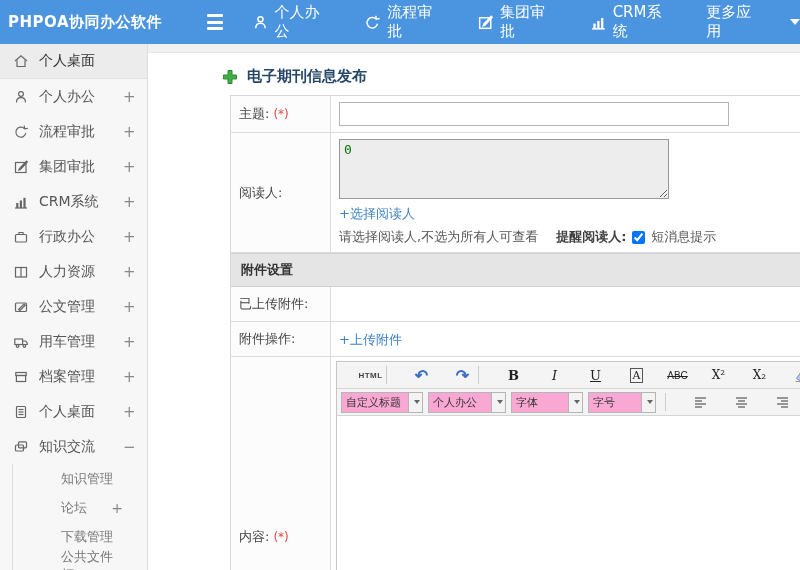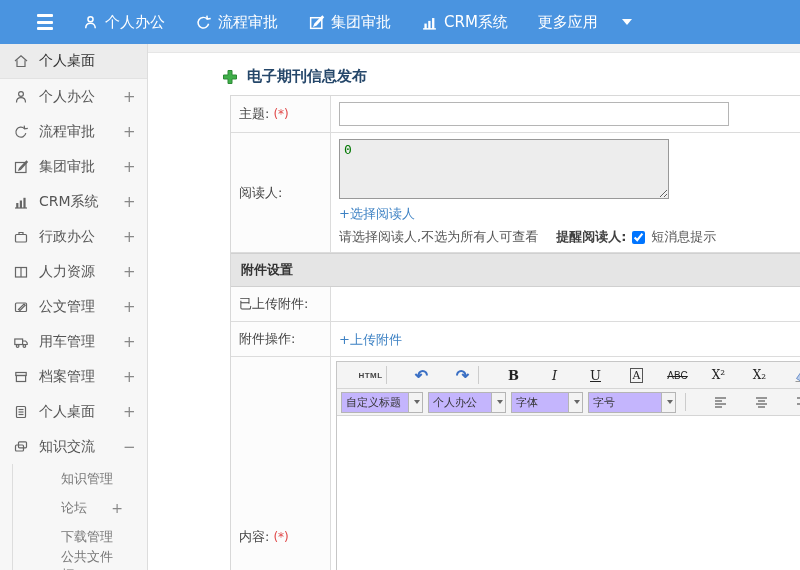--- a/index.html
+++ b/index.html
@@ -67,31 +67,32 @@
   .g-undo { color:#3a6fc4; font-size:16px; font-weight:bold; }
   .g-b { font-weight:bold; font-family:"DejaVu Serif","Liberation Serif",serif; }
   .g-i { font-style:italic; font-family:"DejaVu Serif","Liberation Serif",serif; }
   .g-u { text-decoration:underline; font-family:"DejaVu Serif","Liberation Serif",serif; }
   .g-abox { border:1px solid #555; padding:0 2px; font-size:11px; line-height:13px; font-family:"DejaVu Serif","Liberation Serif",serif; }
   .g-abc { font-size:10px; font-weight:normal; text-decoration:line-through; }
   .g-sup,.g-sub { font-size:12px; font-family:"DejaVu Serif","Liberation Serif",serif; }
   .g-quote { font-family:"DejaVu Serif","Liberation Serif",serif; font-weight:bold; font-size:13px; letter-spacing:-1px; }
   .g-fontcolor { font-family:"DejaVu Serif","Liberation Serif",serif; font-size:13px; line-height:12px; border-bottom:3px solid #cc2222; padding:0 1px; }
   .mini-caret { width:0; height:0; border-left:3px solid transparent; border-right:3px solid transparent; border-top:4px solid #666; margin-left:3px; }
-  .ed-select { display:inline-flex; align-items:center; height:21px; background:#c4b5fd; border:1px solid #b5b5b5; margin-right:4px; cursor:pointer; }
+  .ed-select { display:inline-flex; align-items:center; height:21px; background:#f9a8d4; border:1px solid #b5b5b5; margin-right:4px; cursor:pointer; }
   .ed-select .txt { font-size:11px; color:#333; padding:0 4px; flex:1; white-space:nowrap; overflow:hidden; }
   .ed-select .cbox { width:14px; align-self:stretch; border-left:1px solid #b5b5b5; display:flex; align-items:center; justify-content:center; background:#f3f3f3; }
   .ed-body { height:400px; background:#fff; }
 </style>
 </head>
 <body>
 
 <div class="app">
 
   <header class="topbar">
+    <div class="brand">PHPOA协同办公软件</div>
     <div class="hamburger">
         <i></i>
         <i></i>
         <i></i>
       </div>
     <nav class="topnav">
       <a>
         <svg viewBox="0 0 16 16">
             <circle cx="8" cy="5" r="2.4"></circle>
             <path d="M3.5 13.5c0-3.2 2-4.8 4.5-4.8s4.5 1.6 4.5 4.8"></path>
@@ -396,21 +397,21 @@
                   <span class="cbox">
                       <span class="mini-caret"></span>
                     </span>
                 </div>
                 <div class="ed-select" style="width:72px">
                   <span class="txt">字体</span>
                   <span class="cbox">
                       <span class="mini-caret"></span>
                     </span>
                 </div>
-                <div class="ed-select" style="width:88px">
+                <div class="ed-select" style="width:68px">
                   <span class="txt">字号</span>
                   <span class="cbox">
                       <span class="mini-caret"></span>
                     </span>
                 </div>
                 <span class="tsep"></span>
                 <button class="tbtn">
                   <svg width="15" height="15" viewBox="0 0 15 15">
                       <path d="M2 3h11M2 6h7M2 9h11M2 12h7" stroke="#777" stroke-width="1.4"></path>
                     </svg>

